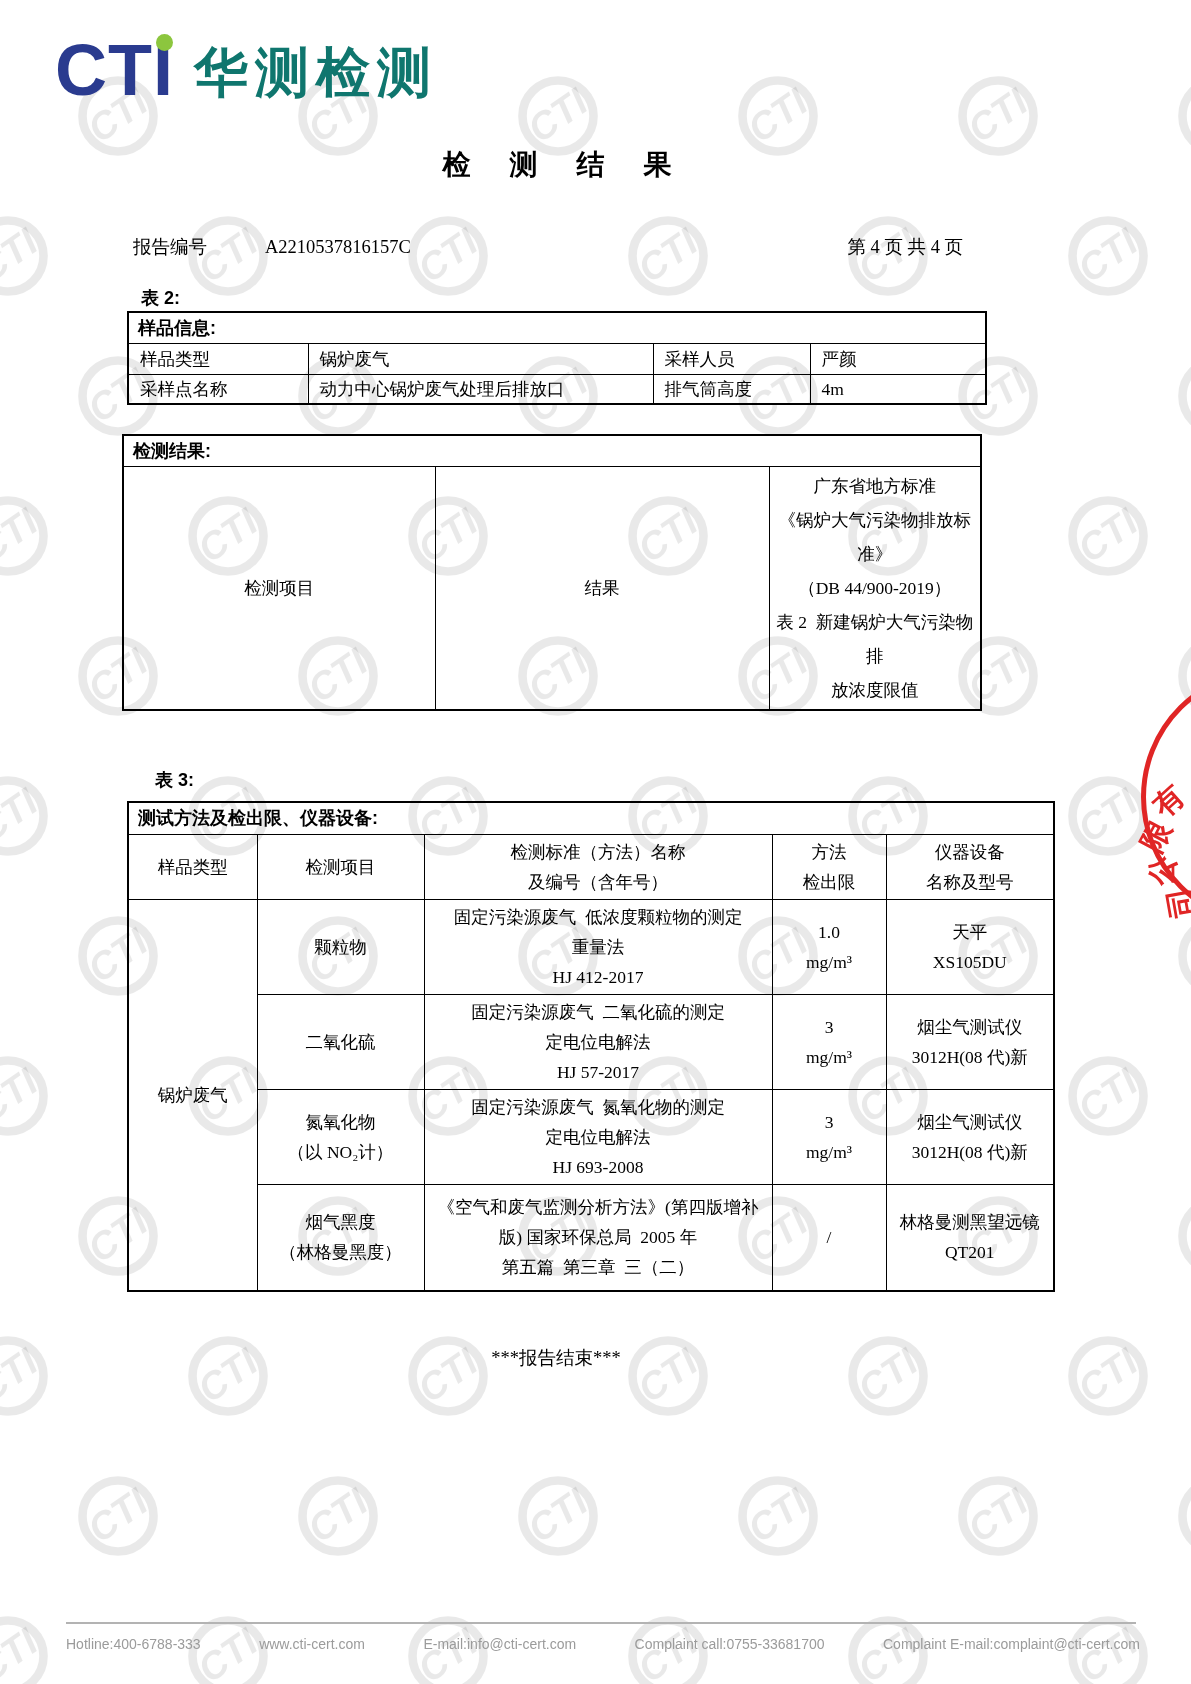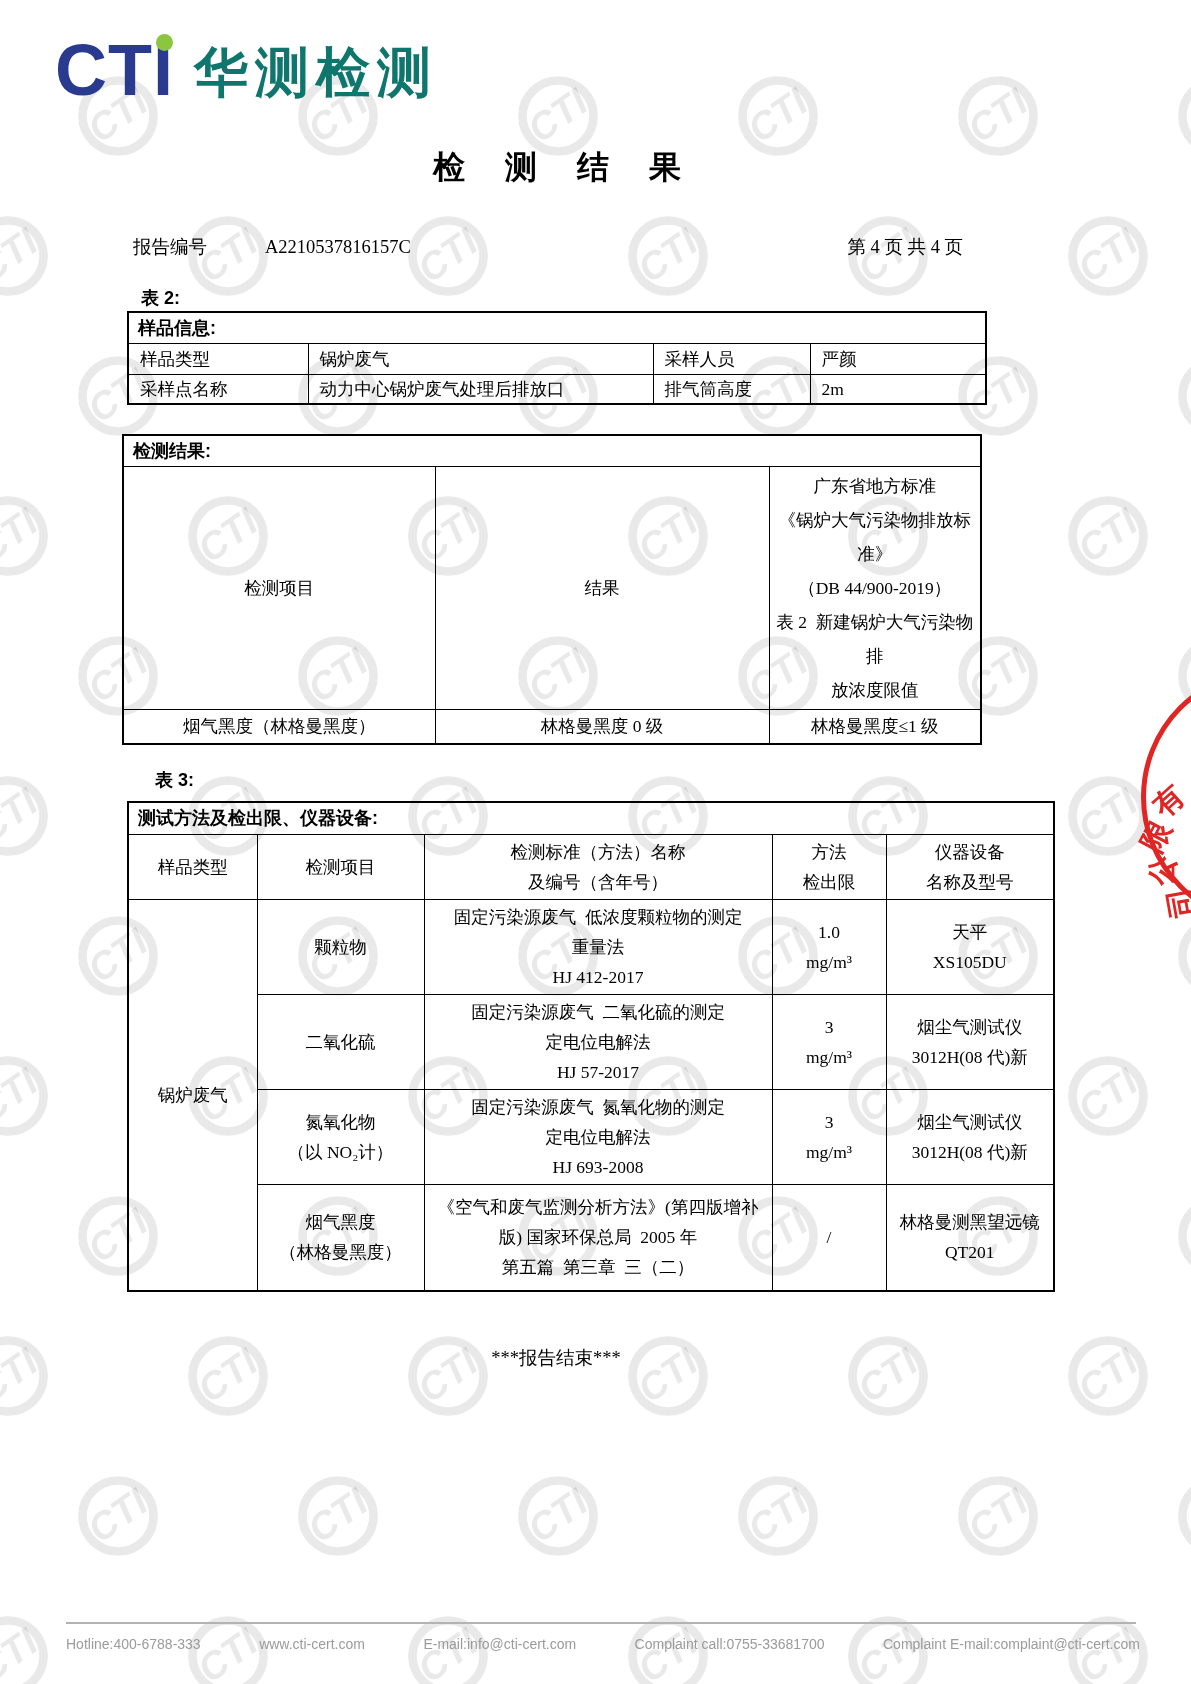--- a/index.html
+++ b/index.html
@@ -12,21 +12,21 @@
   
   .logo{left:55px;top:30px;z-index:2;display:flex;align-items:flex-end;}
   .logo-cti{position:relative;font-family:"Liberation Sans","DejaVu Sans",sans-serif;
             font-weight:900;font-size:72px;line-height:80px;color:#2a3b8f;letter-spacing:1px;}
   .logo-dot{position:absolute;width:17px;height:17px;border-radius:50%;background:#8cc63e;
             right:1px;top:4px;}
   .logo-cn{font-family:Liberation Mono, monospace;font-weight:900;
            font-size:54px;line-height:66px;color:#0f766e;letter-spacing:7px;margin-left:20px;}
   
   .title{left:0;top:146px;width:1130px;text-align:center;z-index:2;
-         font-size:32px;font-weight:bold;letter-spacing:16px;}
+         font-size:28px;font-weight:bold;letter-spacing:16px;}
   
   .report-row{left:133px;top:234px;width:830px;z-index:2;display:flex;align-items:baseline;
               font-size:18.5px;}
   .report-number{margin-left:58px;}
   .report-page{margin-left:auto;}
   
   .tbl-label{z-index:2;font-weight:bold;font-size:18px;
              font-family:"Liberation Sans","DejaVu Sans",sans-serif;}
   .lbl2{left:141px;top:286px;}
   .lbl3{left:155px;top:768px;}
@@ -380,21 +380,21 @@
   <tr style="height:31px">
     <td class="k">样品类型</td>
     <td class="v">锅炉废气</td>
     <td class="k">采样人员</td>
     <td class="v">严颜</td>
   </tr>
   <tr style="height:23px">
     <td class="k">采样点名称</td>
     <td class="v">动力中心锅炉废气处理后排放口</td>
     <td class="k">排气筒高度</td>
-    <td class="v">2m</td>
+    <td class="v">4m</td>
   </tr>
 </tbody>
   </table>
 
 <table class="t2b">
   <colgroup>
       <col style="width:312px">
       <col style="width:334px">
       <col style="width:212px">
     </colgroup>
@@ -403,25 +403,20 @@
     <td class="sec" colspan="3">检测结果:</td>
   </tr>
   <tr style="height:184px">
     <td>检测项目</td>
     <td>结果</td>
     <td class="std">广东省地方标准
 《锅炉大气污染物排放标准》
 （DB 44/900-2019）
 表 2  新建锅炉大气污染物排
 放浓度限值</td>
-  </tr>
-  <tr style="height:34px">
-    <td>烟气黑度（林格曼黑度）</td>
-    <td>林格曼黑度 0 级</td>
-    <td>林格曼黑度≤1 级</td>
   </tr>
 </tbody>
   </table>
 
 <div class="abs tbl-label lbl3">表 3:</div>
 
 <table class="t3">
   <colgroup>
       <col style="width:129px">
       <col style="width:167px">

